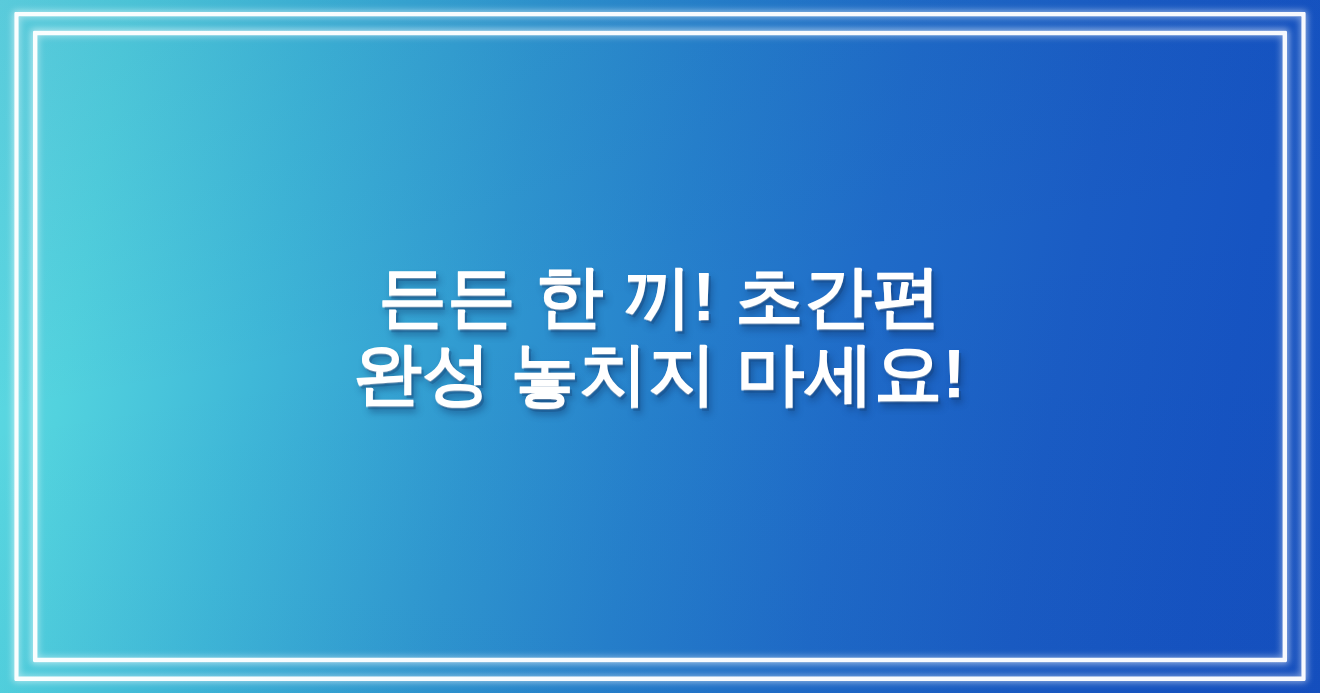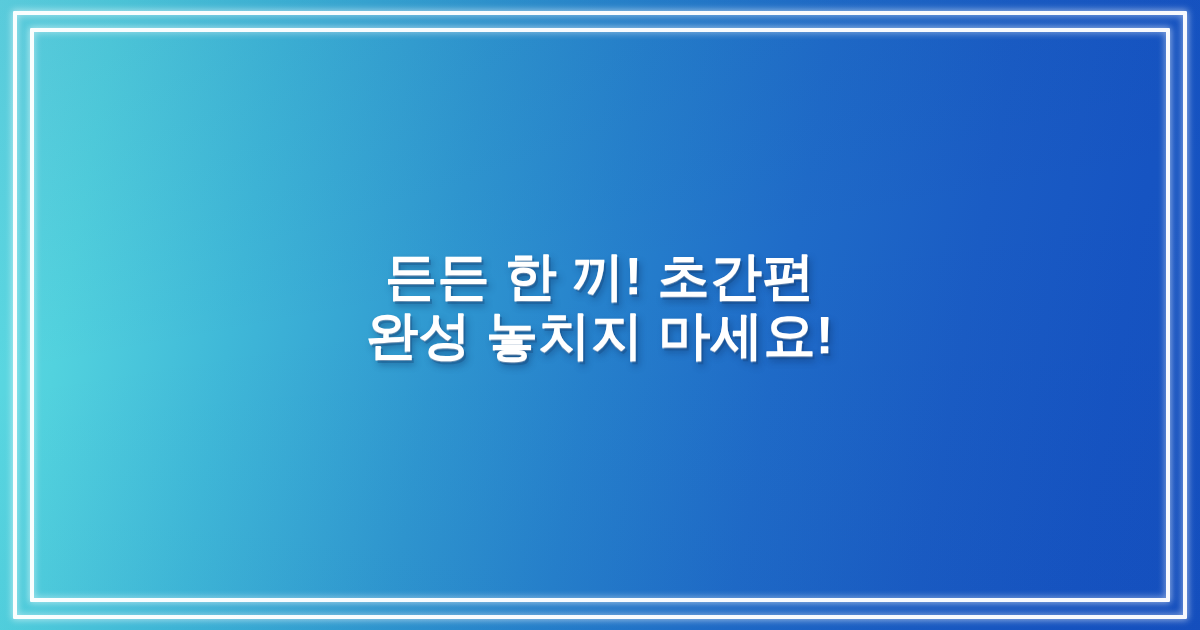--- a/index.html
+++ b/index.html
@@ -82,21 +82,21 @@
     flex-direction: column;
     align-items: center;
     justify-content: center;
     padding-bottom: 18px;
     box-sizing: border-box;
   }
 
   .headline-line {
     display: block;
     color: #ffffff;
-    font-size: 52px;
+    font-size: 62px;
     line-height: 1.06;
     font-weight: 700;
     letter-spacing: 0.5px;
     white-space: nowrap;
     text-align: center;
     text-shadow:
       2px 3px 0 rgba(20,60,110,0.30),
       3px 5px 7px rgba(12,45,95,0.42),
       0 1px 0 rgba(255,255,255,0.65);
   }

